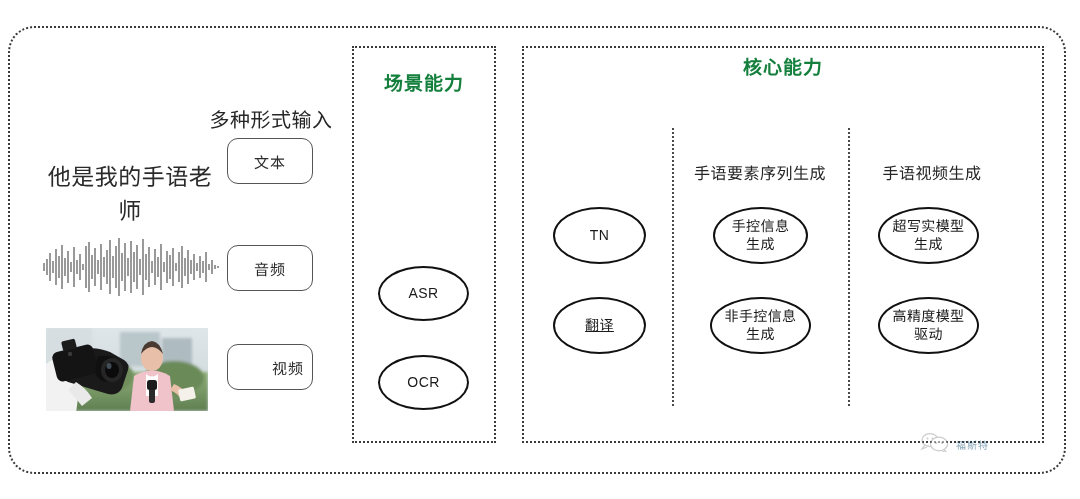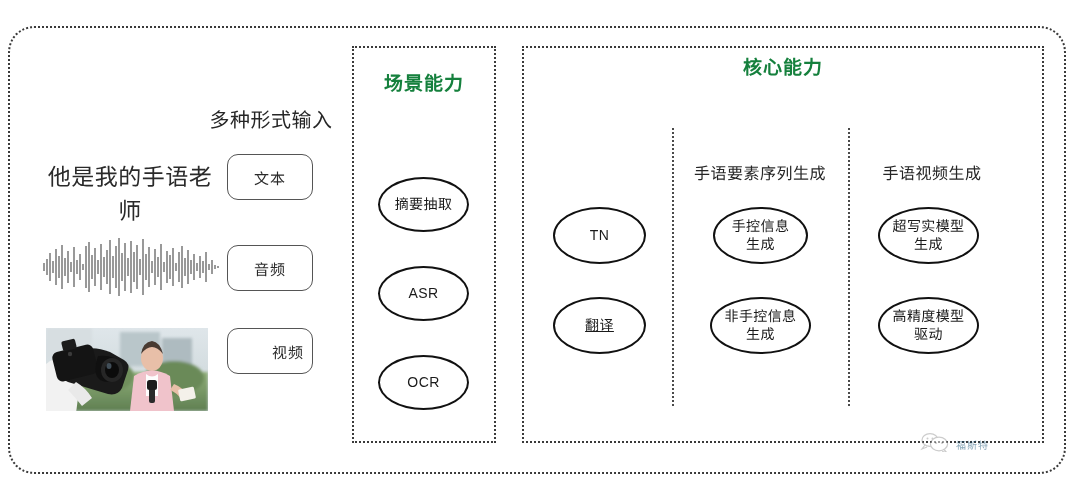--- a/index.html
+++ b/index.html
@@ -126,23 +126,23 @@
     border-radius: 11px;
     background: #ffffff;
     display: flex;
     align-items: center;
     justify-content: center;
     font-size: 15px;
     color: #2a2a2a;
     box-sizing: border-box;
     letter-spacing: 1px;
   }
-  .pill-btn.b1 { top: 154px; }
+  .pill-btn.b1 { top: 138px; }
   .pill-btn.b2 { top: 245px; }
-  .pill-btn.b3 { top: 328px; padding-left: 36px; }
+  .pill-btn.b3 { top: 344px; padding-left: 36px; }
 
   
   .col-head {
     position: absolute;
     text-align: center;
     font-size: 16px;
     color: #262626;
     letter-spacing: 0.5px;
   }
 
@@ -323,23 +323,20 @@
   </div>
   <div class="pill-btn b3">
     <span>视频</span>
   </div>
 
   <div class="panel panel-scene">
     <div class="panel-title">场景能力</div>
   </div>
 
 
-  <div class="ellipse" style="left:378px; top:177px; width:91px; height:55px;">
-    <span class="txt">摘要抽取</span>
-  </div>
   <div class="ellipse" style="left:378px; top:266px; width:91px; height:55px;">
     <span class="txt">ASR</span>
   </div>
   <div class="ellipse" style="left:378px; top:355px; width:91px; height:55px;">
     <span class="txt">OCR</span>
   </div>
 
   <div class="panel panel-core">
     <div class="panel-title">核心能力</div>
   </div>

